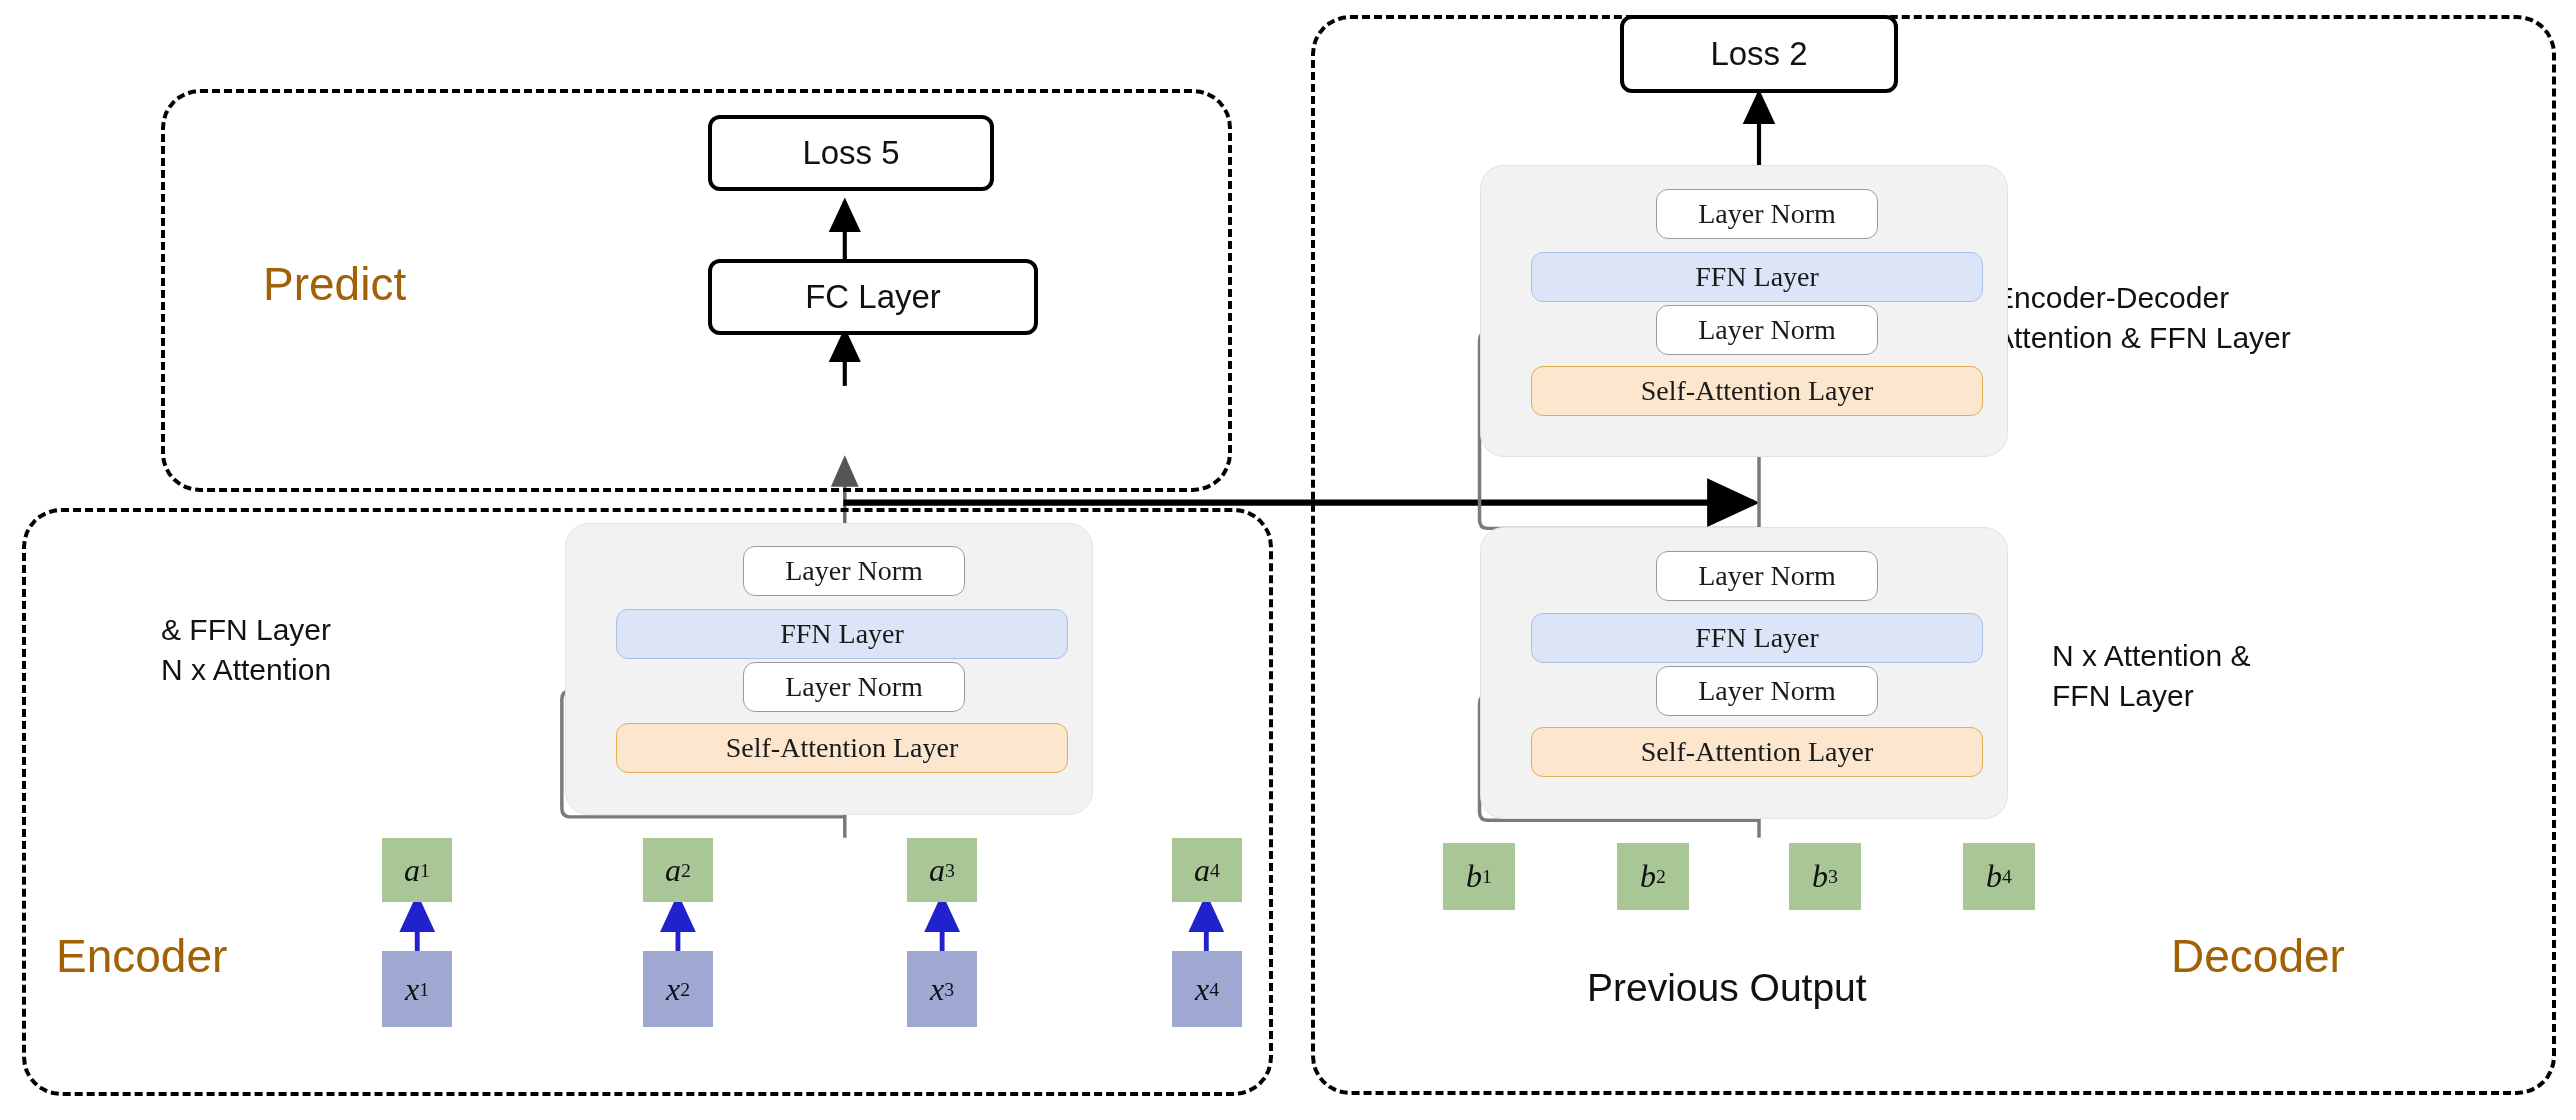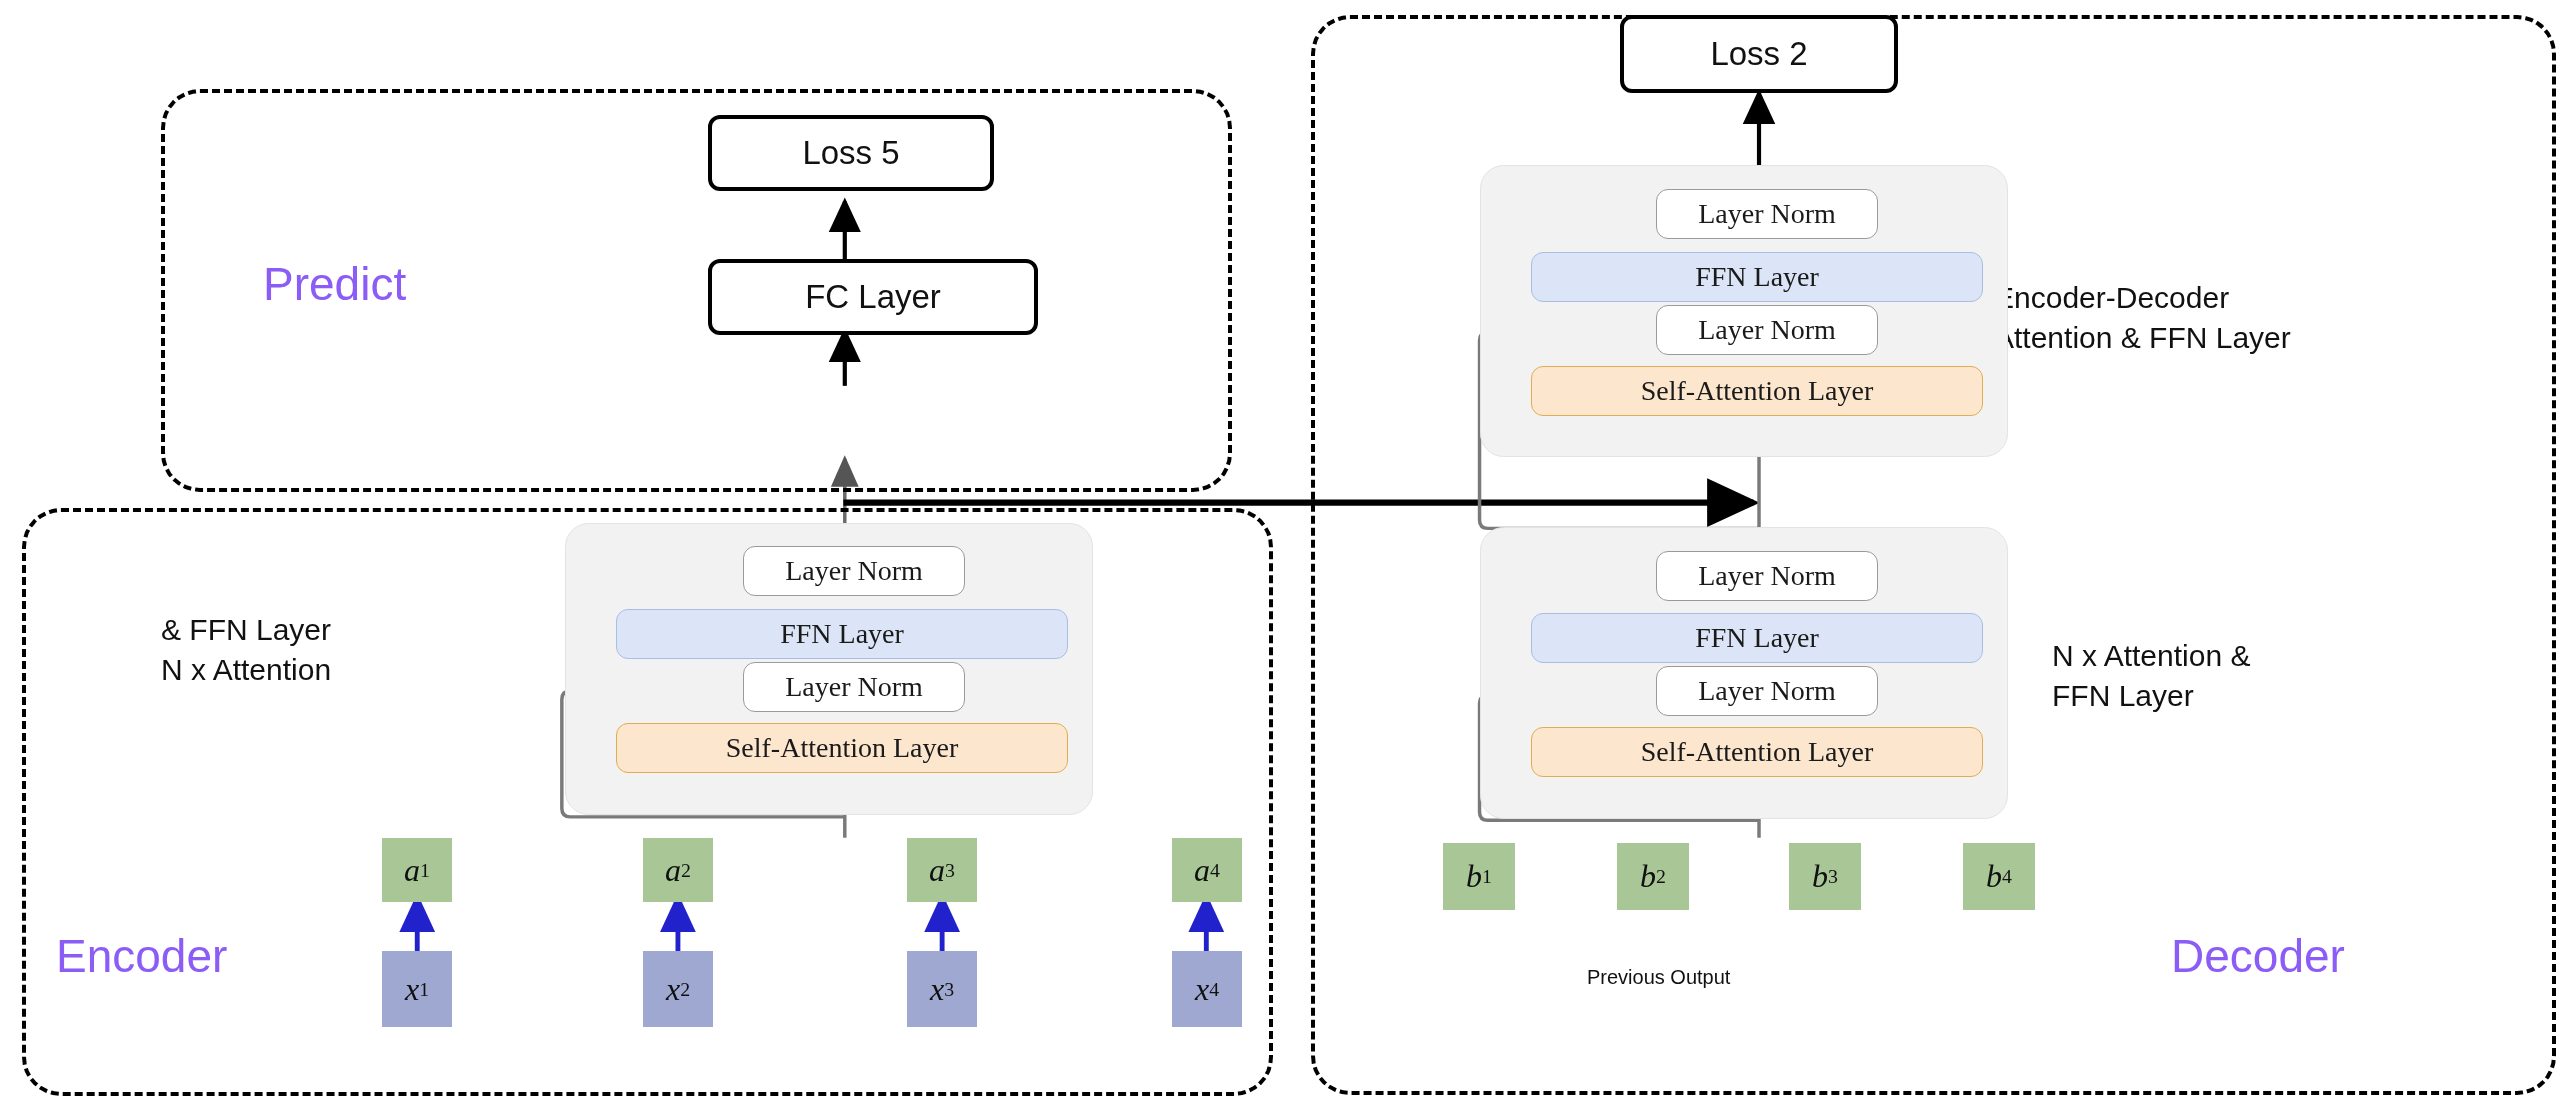--- a/index.html
+++ b/index.html
@@ -10,25 +10,25 @@
 
   
   .node{position:absolute;box-sizing:border-box;display:flex;
         align-items:center;justify-content:center;text-align:center;}
 
   
   .group{position:absolute;box-sizing:border-box;
          border:4.9px dashed #000;border-radius:39px;background:transparent;}
 
   
-  .caption-xl{position:absolute;font-size:46px;color:#8b5cf6;
+  .caption-xl{position:absolute;font-size:46px;color:#a16207;
               font-family:"Liberation Sans",sans-serif;white-space:nowrap;}
   .caption-md{position:absolute;font-size:30px;color:#111;line-height:1.32;
               font-family:"Liberation Sans",sans-serif;}
-  .caption-sm{position:absolute;font-size:20px;color:#111;white-space:nowrap;
+  .caption-sm{position:absolute;font-size:39px;color:#111;white-space:nowrap;
               font-family:"Liberation Sans",sans-serif;}
 
   
   .blackbox{border:4.2px solid #000;border-radius:12px;background:#fff;
             font-size:33px;color:#111;font-family:"Liberation Sans",sans-serif;}
 
   
   .panel{position:absolute;box-sizing:border-box;background:#f2f2f2;
          border:1.4px solid #e3e3e3;border-radius:23.6px;}
 

